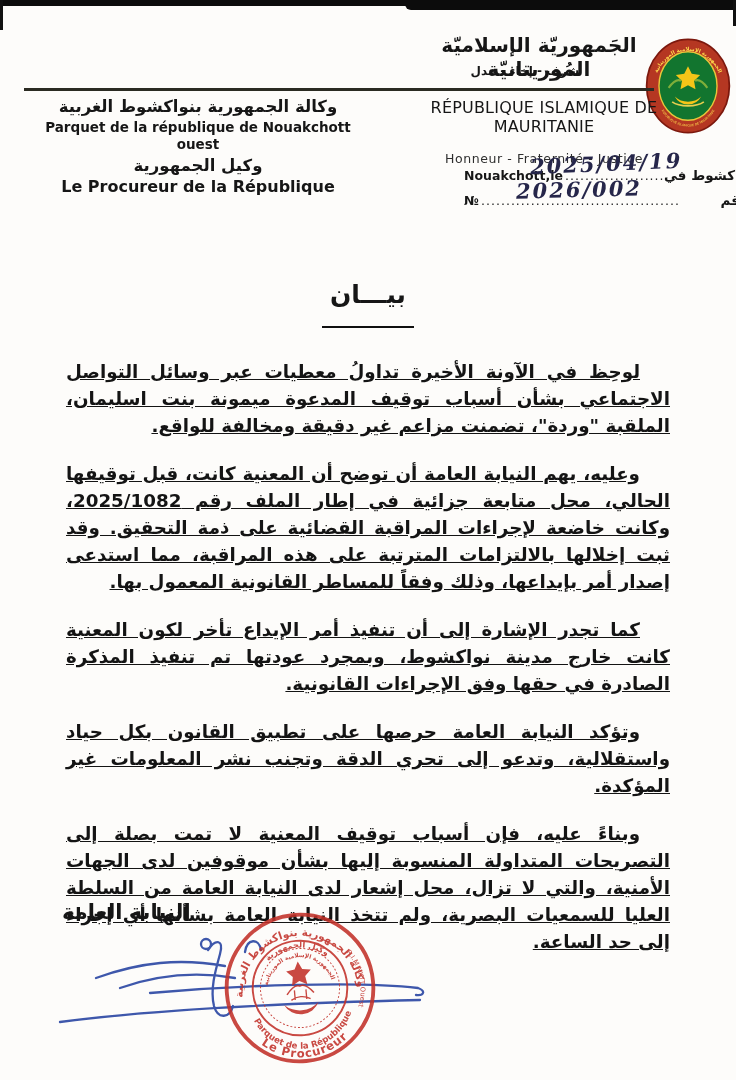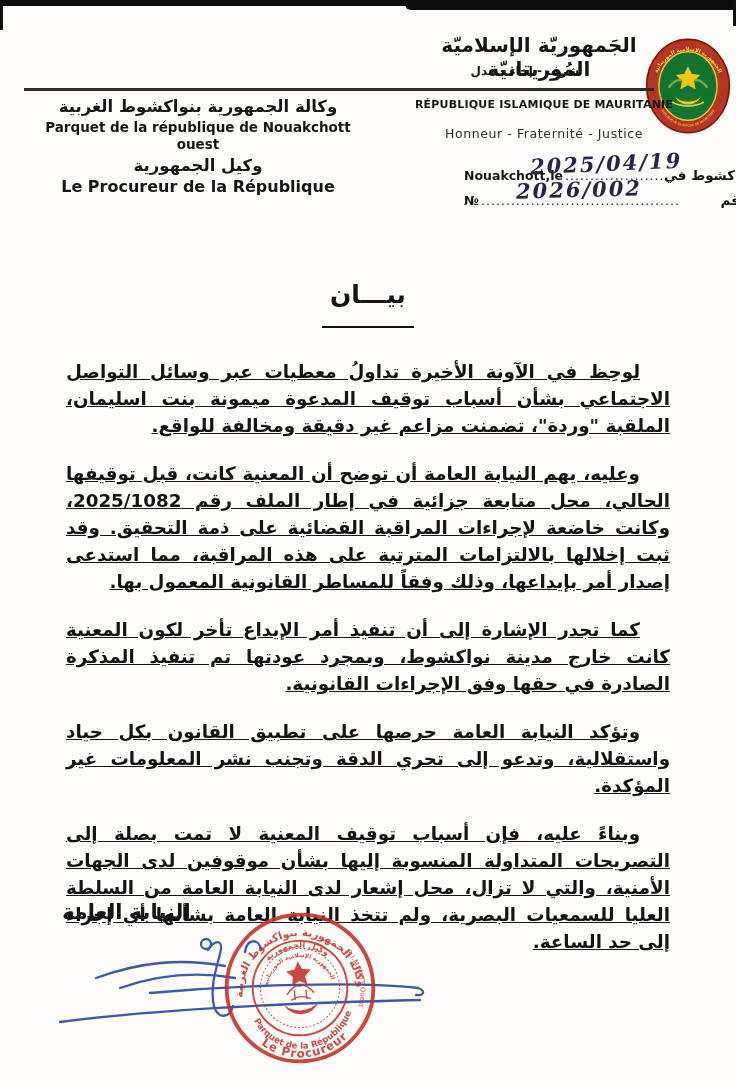--- a/index.html
+++ b/index.html
@@ -26,21 +26,21 @@
   .rule{position:absolute;top:88px;left:24px;width:630px;height:3px;background:#2b2b22;}
   .emblem{position:absolute;top:35px;left:644px;width:88px;height:102px;}
 
   .left-block{position:absolute;top:97px;left:26px;width:344px;text-align:center;line-height:1.25;}
   .left-block .ar{font-weight:700;font-size:16.5px;direction:rtl;}
   .left-block .fr1{font-weight:700;font-size:13.5px;margin-top:1px;}
   .left-block .ar2{font-weight:700;font-size:16.5px;direction:rtl;margin-top:4px;}
   .left-block .fr2{font-weight:700;font-size:16px;}
 
   .right-block{position:absolute;top:98px;left:396px;width:296px;text-align:center;}
-  .right-block .country{font-weight:700;font-size:11px;letter-spacing:.2px;}
+  .right-block .country{font-weight:400;font-size:16px;letter-spacing:.2px;}
   .right-block .motto{font-weight:400;font-size:12.5px;margin-top:15px;color:#2e2e2e;letter-spacing:.6px;}
 
   .datelines{position:absolute;top:158px;left:430px;width:294px;font-size:12.5px;font-weight:700;margin-left:34px;}
   .dl-row{display:flex;align-items:flex-end;height:25px;position:relative;}
   .dl-row .dots{flex:1;overflow:hidden;white-space:nowrap;font-weight:400;letter-spacing:1px;color:#222;padding:0 2px;}
   .dl-row .ar{direction:rtl;font-size:13.5px;}
   .handwritten{position:absolute;font-family:"DejaVu Serif","Liberation Serif",serif;
     font-style:italic;color:#26264a;pointer-events:none;}
   .hw-date{top:-7px;left:66px;font-size:21px;transform:rotate(-2.5deg);letter-spacing:2px;}
   .hw-num{top:-6px;left:52px;font-size:21px;transform:rotate(-1.5deg);letter-spacing:2px;}

